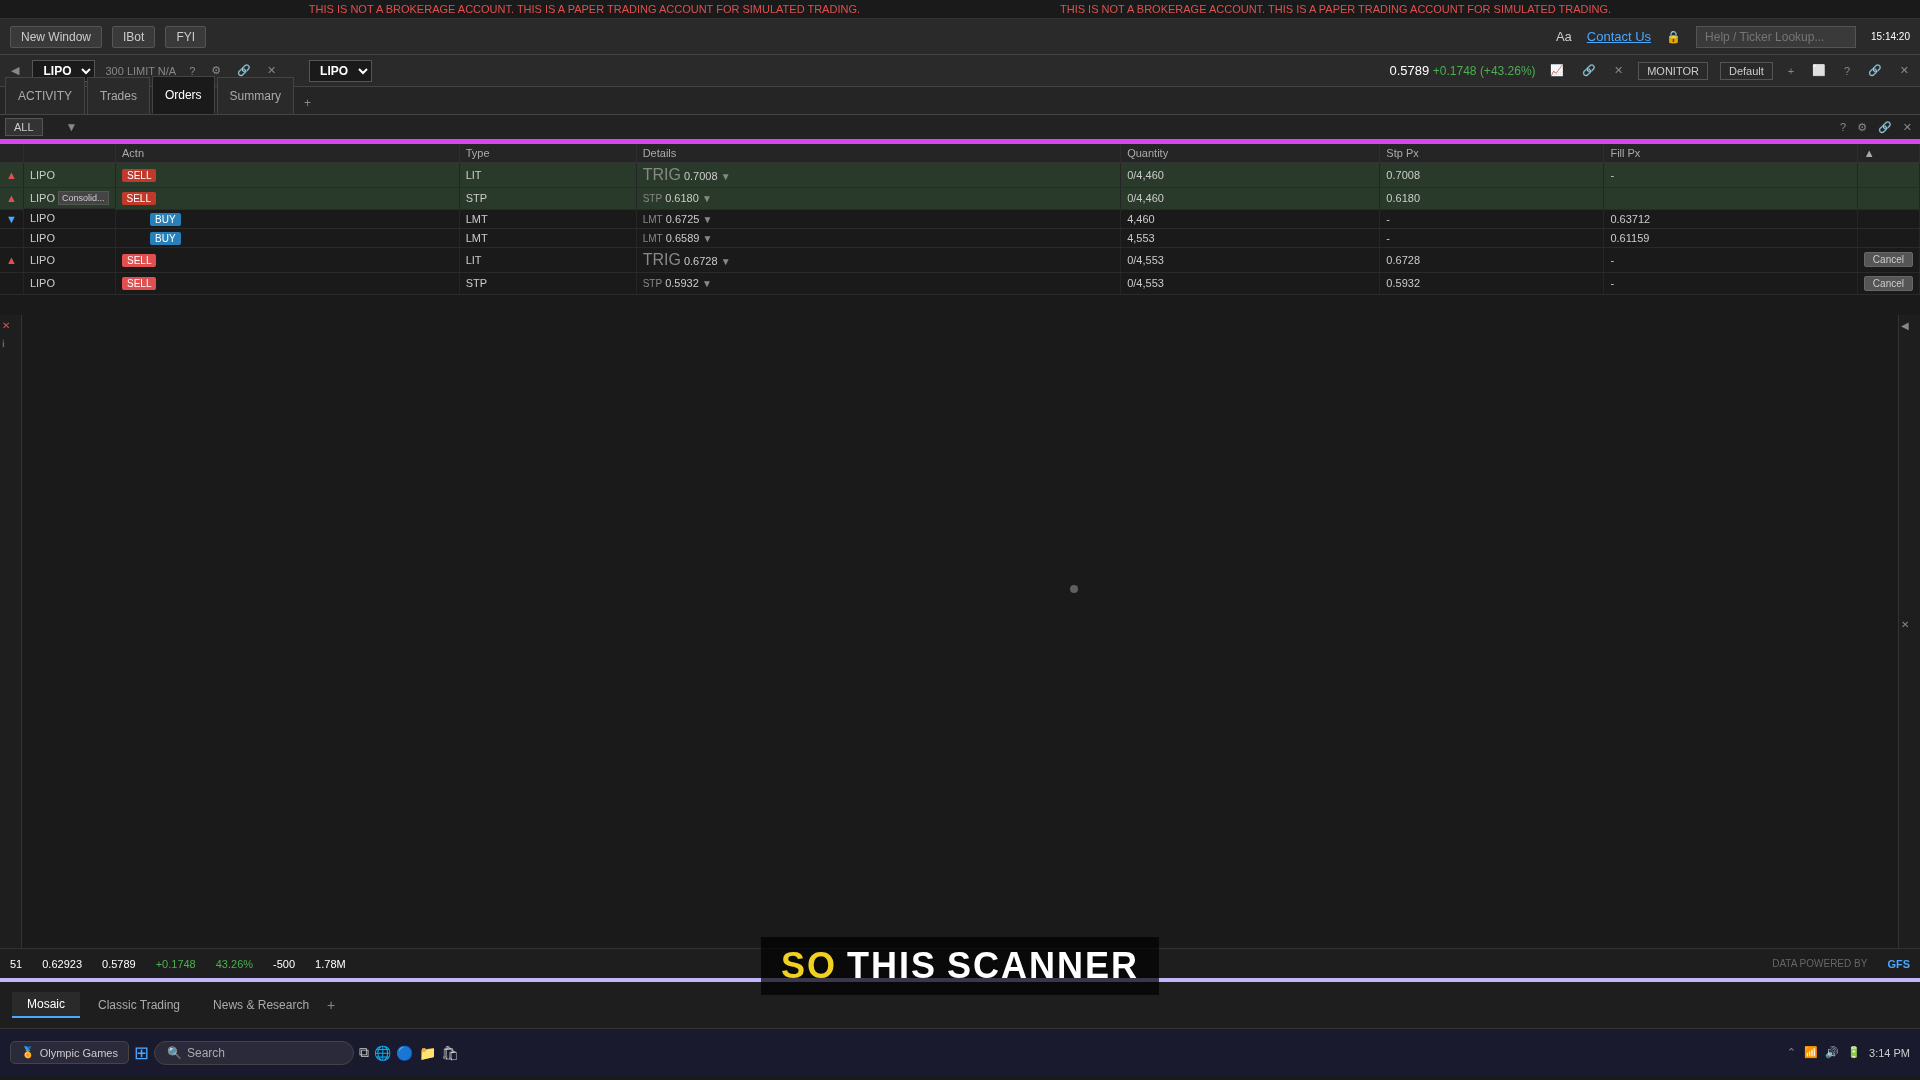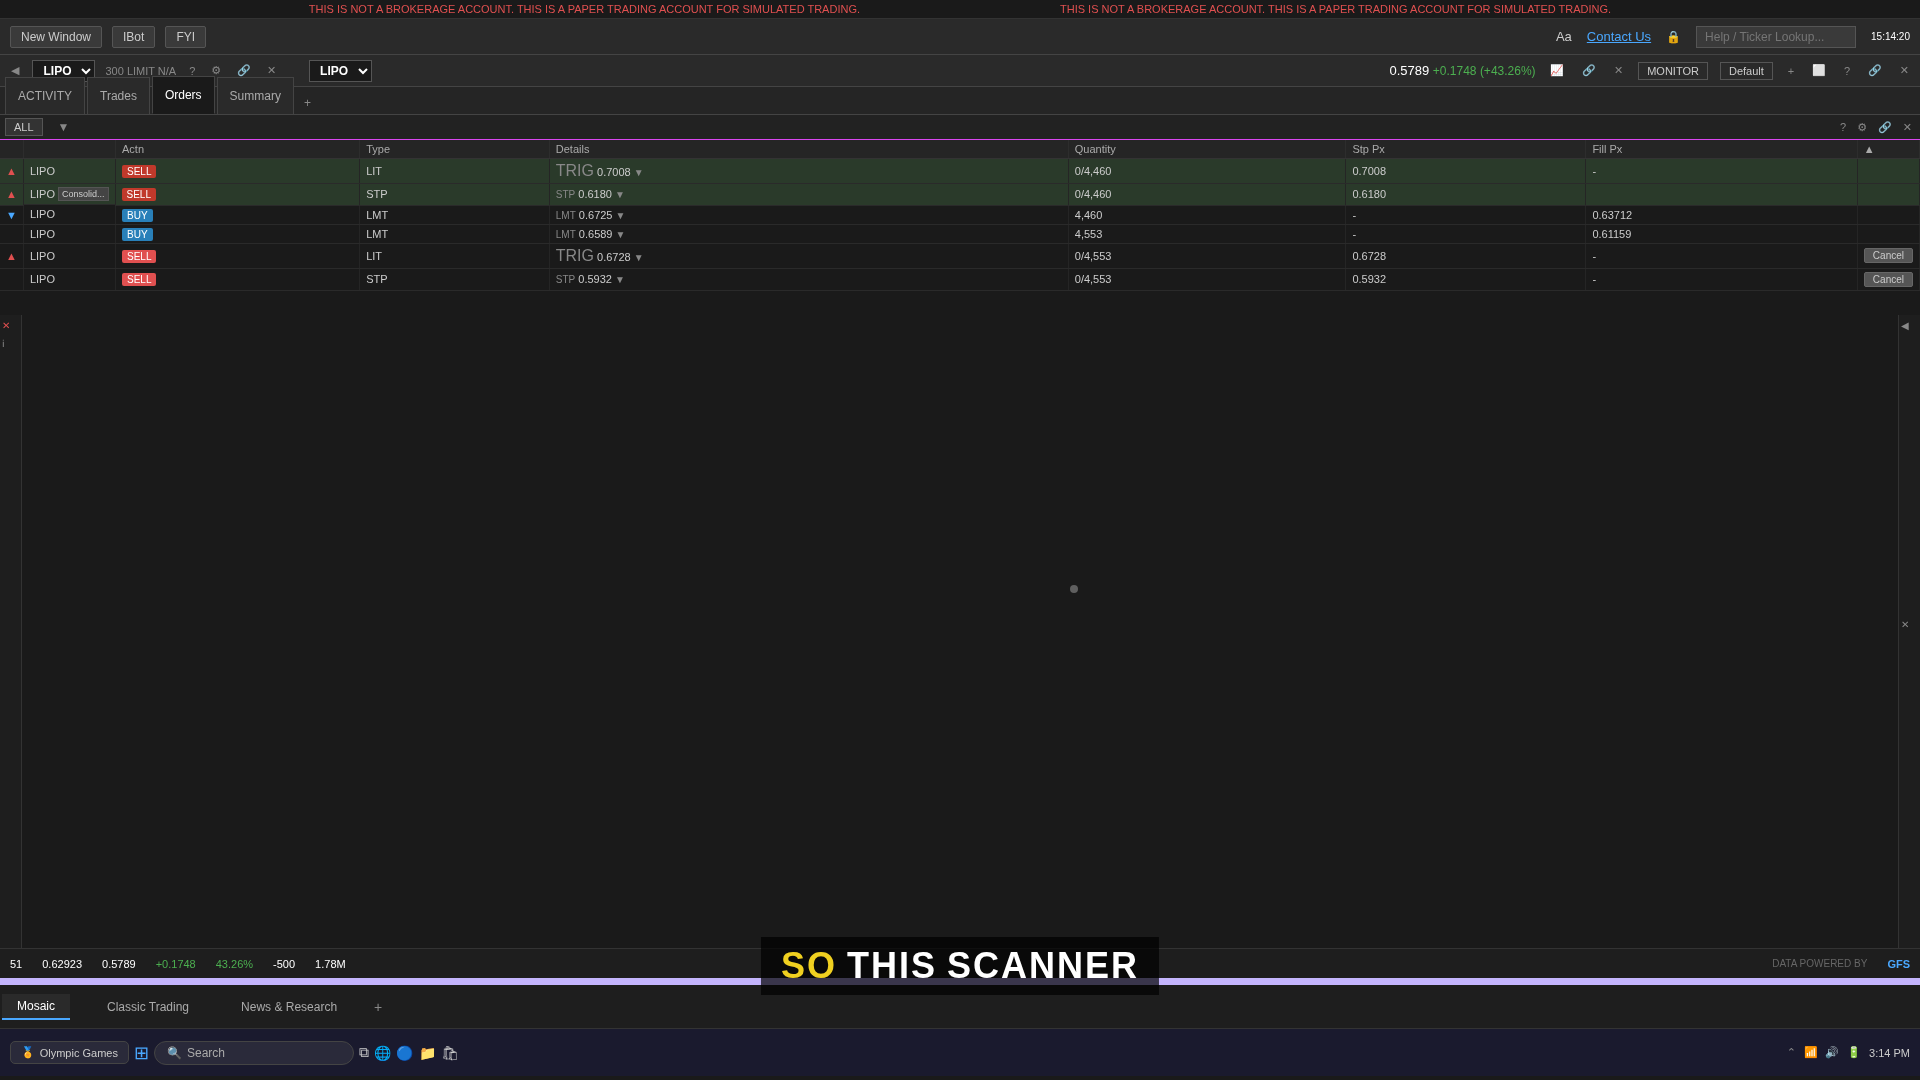--- a/index.html
+++ b/index.html
@@ -152,22 +152,22 @@
     .orders-panel {
       flex: 1;
       background: #1a1a1a;
       overflow: auto;
     }
     .orders-toolbar {
       display: flex;
       align-items: center;
       padding: 3px 5px;
       background: #222;
-      border-bottom: 1px solid #d946ef;
-      gap: 15px;
+      border-bottom: 5px solid #d946ef;
+      gap: 23px;
     }
     .all-btn {
       background: #333;
       border: 1px solid #555;
       color: #ccc;
       padding: 2px 8px;
       font-size: 11px;
       cursor: pointer;
     }
 
@@ -189,21 +189,21 @@
     .orders-table td {
       padding: 3px 6px;
       border-bottom: 1px solid #2a2a2a;
       border-right: 1px solid #252525;
       color: #ccc;
       white-space: nowrap;
     }
     .orders-table tr.selected td { background: #2a3a2a; }
 
     .sell-badge { background: #c0392b; color: #fff; padding: 1px 5px; font-size: 10px; border-radius: 2px; }
-    .buy-badge { background: #2980b9; color: #fff; padding: 1px 5px; font-size: 10px; border-radius: 2px; }
+    .buy-badge { background: #2980b9; color: #fff; padding: 1px 5px; font-size: 10px; border-radius: 2px; margin-left: 28px; }
     .cancel-btn-small {
       background: #555;
       border: 1px solid #666;
       color: #ccc;
       padding: 1px 8px;
       font-size: 10px;
       cursor: pointer;
       border-radius: 2px;
     }
 
@@ -219,25 +219,25 @@
       padding: 0 10px;
       gap: 20px;
       font-size: 11px;
       color: #aaa;
     }
 
     
     .taskbar {
       background: #1e1e1e;
       height: 50px;
-      border-top: 7px solid #c4b5fd;
-      display: flex;
-      align-items: center;
-      padding: 0 2px;
-      gap: 22px;
+      border-top: 4px solid #c4b5fd;
+      display: flex;
+      align-items: center;
+      padding: 0 12px;
+      gap: 3px;
     }
     .taskbar-tab {
       padding: 5px 15px;
       cursor: pointer;
       color: #aaa;
       font-size: 12px;
       background: transparent;
       border: none;
     }
     .taskbar-tab.active {

